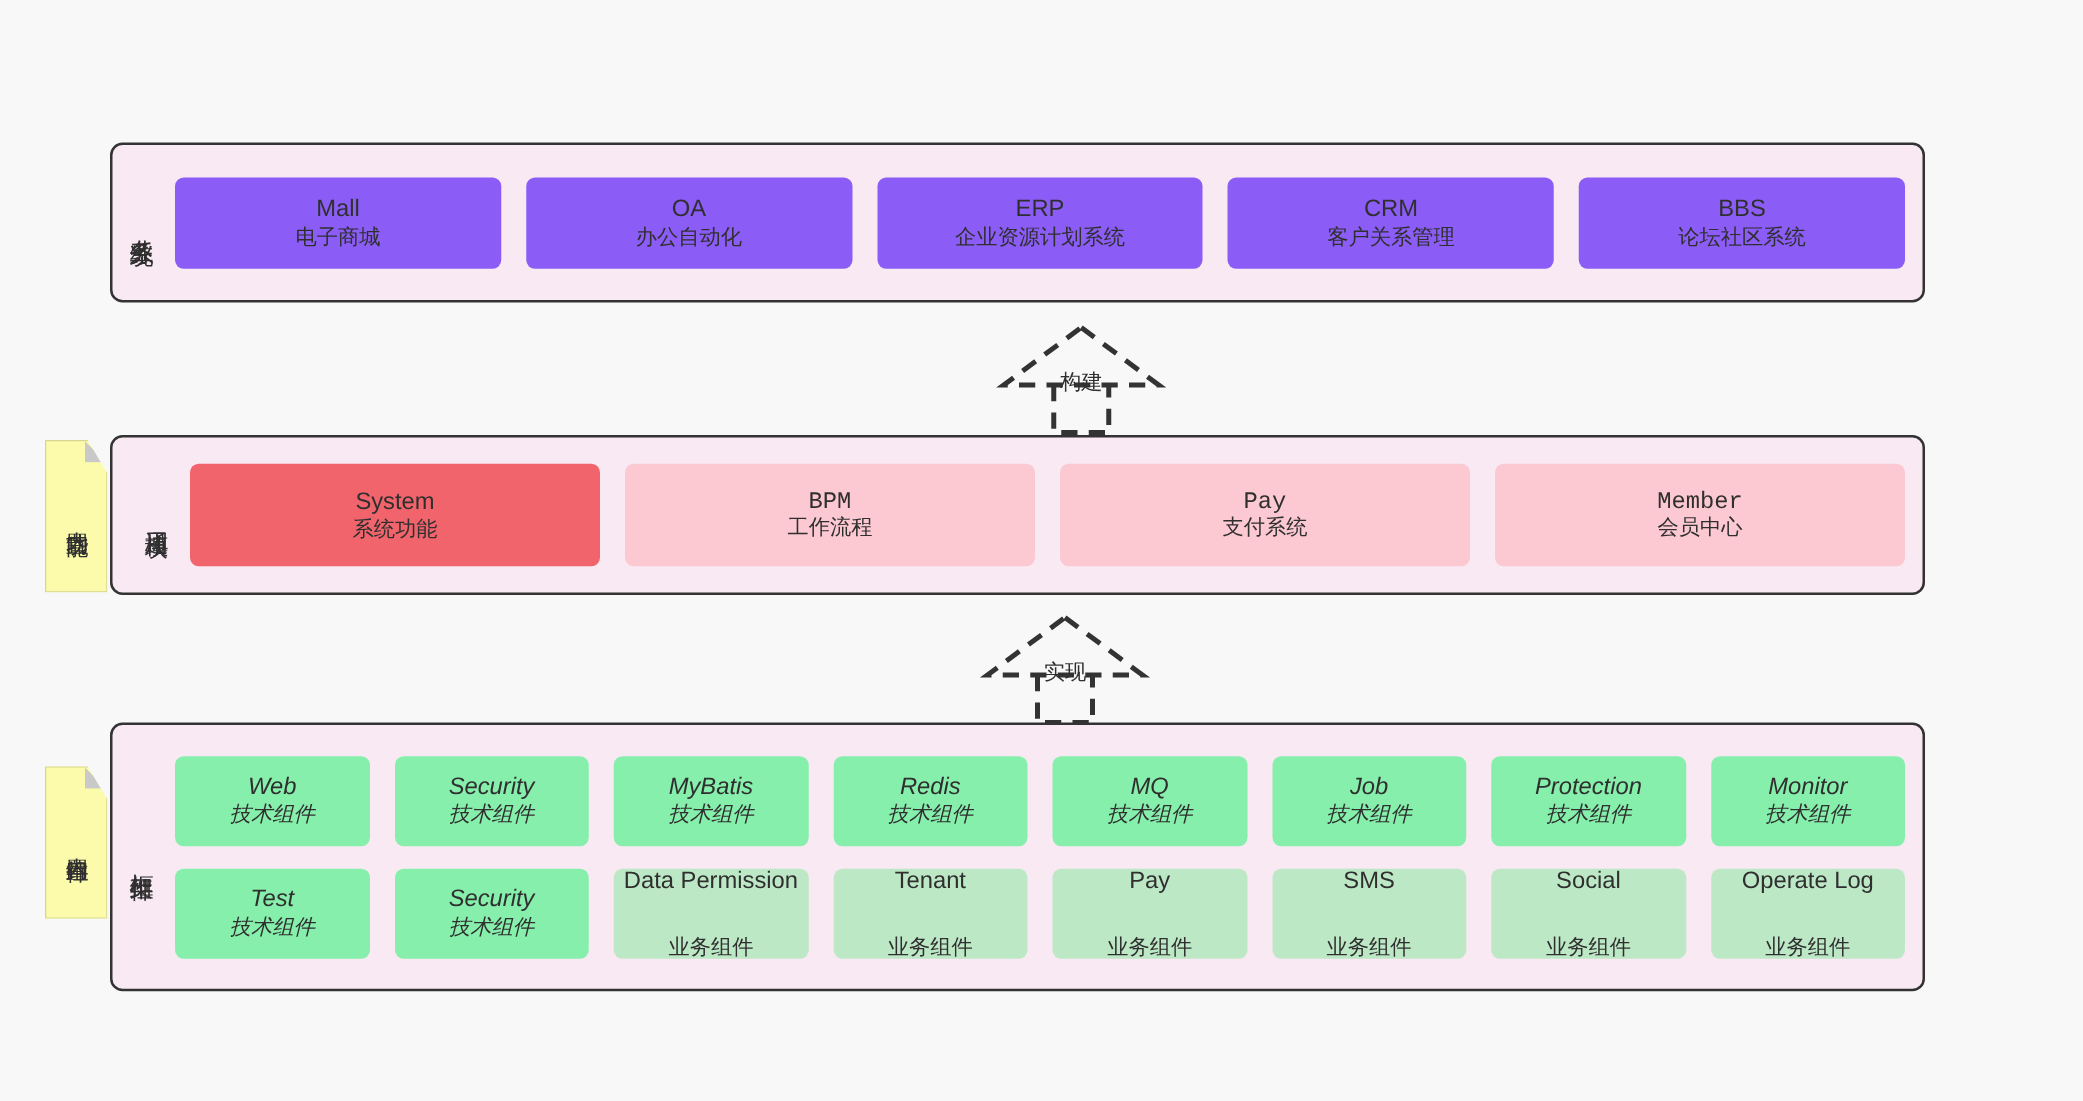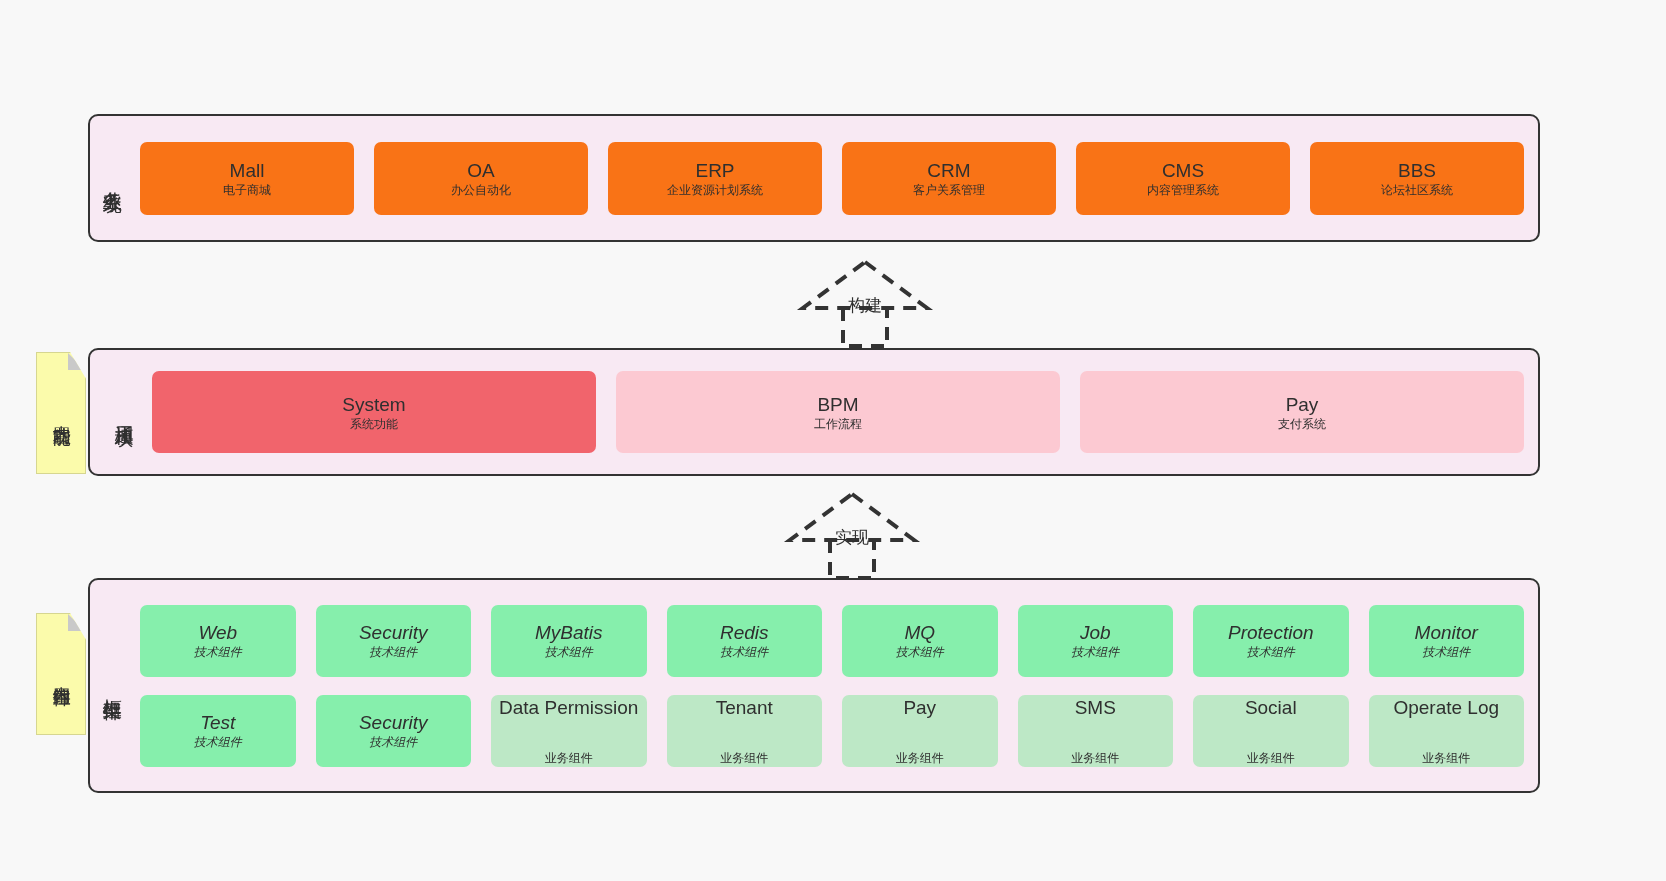--- a/index.html
+++ b/index.html
@@ -75,30 +75,30 @@
     text-align: center;
     padding: 4px 6px;
   }
 
   .card .card-title {
     font-size: 19px;
     line-height: 1.22;
     color: #2f2f2f;
   }
   .card .card-sub {
-    font-size: 12px;
+    font-size: 17px;
     line-height: 1.22;
     color: #2f2f2f;
     margin-top: 1px;
   }
 
   
-  .c-blue        { background: #f97316; }
+  .c-blue        { background: #8b5cf6; }
   .c-red         { background: #f1646c; }
-  .c-pink        { background: #fcc9d2; }
+  .c-pink        { background: #fcc9d2; font-family: Liberation Mono, monospace; }
   .c-green       { background: #86efac; font-style: italic; }
   .c-green-light { background: #bde8c6; gap: 31px; }
 
   
   #panel-business  { left: 88px;  top: 114px; width: 1452px; height: 128px; }
   #panel-common    { left: 88px;  top: 348px; width: 1452px; height: 128px; padding-left: 12px; }
   #panel-framework { left: 88px;  top: 578px; width: 1452px; height: 215px; }
 
   #panel-business  .card { height: 73px; }
   #panel-common    .card { height: 82px; }
@@ -175,24 +175,20 @@
           <div class="card-title">OA</div>
           <div class="card-sub">办公自动化</div>
         </div>
         <div class="card c-blue">
           <div class="card-title">ERP</div>
           <div class="card-sub">企业资源计划系统</div>
         </div>
         <div class="card c-blue">
           <div class="card-title">CRM</div>
           <div class="card-sub">客户关系管理</div>
-        </div>
-        <div class="card c-blue">
-          <div class="card-title">CMS</div>
-          <div class="card-sub">内容管理系统</div>
         </div>
         <div class="card c-blue">
           <div class="card-title">BBS</div>
           <div class="card-sub">论坛社区系统</div>
         </div>
       </div>
     </div>
   </div>
 
   <div class="uml-arrow" id="arrow-build">
@@ -217,20 +213,24 @@
           <div class="card-sub">系统功能</div>
         </div>
         <div class="card c-pink">
           <div class="card-title">BPM</div>
           <div class="card-sub">工作流程</div>
         </div>
         <div class="card c-pink">
           <div class="card-title">Pay</div>
           <div class="card-sub">支付系统</div>
         </div>
+        <div class="card c-pink">
+          <div class="card-title">Member</div>
+          <div class="card-sub">会员中心</div>
+        </div>
       </div>
     </div>
   </div>
 
   <div class="uml-arrow" id="arrow-impl">
     <svg width="160" height="92" viewBox="0 0 160 92">
       <path d="M 80 4 L 142 50 L 18 50 Z" fill="none" stroke="#333333" stroke-width="4" stroke-dasharray="13 9" stroke-linejoin="miter"></path>
       <path d="M 58 50 L 58 88 L 102 88 L 102 50" fill="none" stroke="#333333" stroke-width="4" stroke-dasharray="13 9"></path>
     </svg>
     <span class="arrow-label">实现</span>

